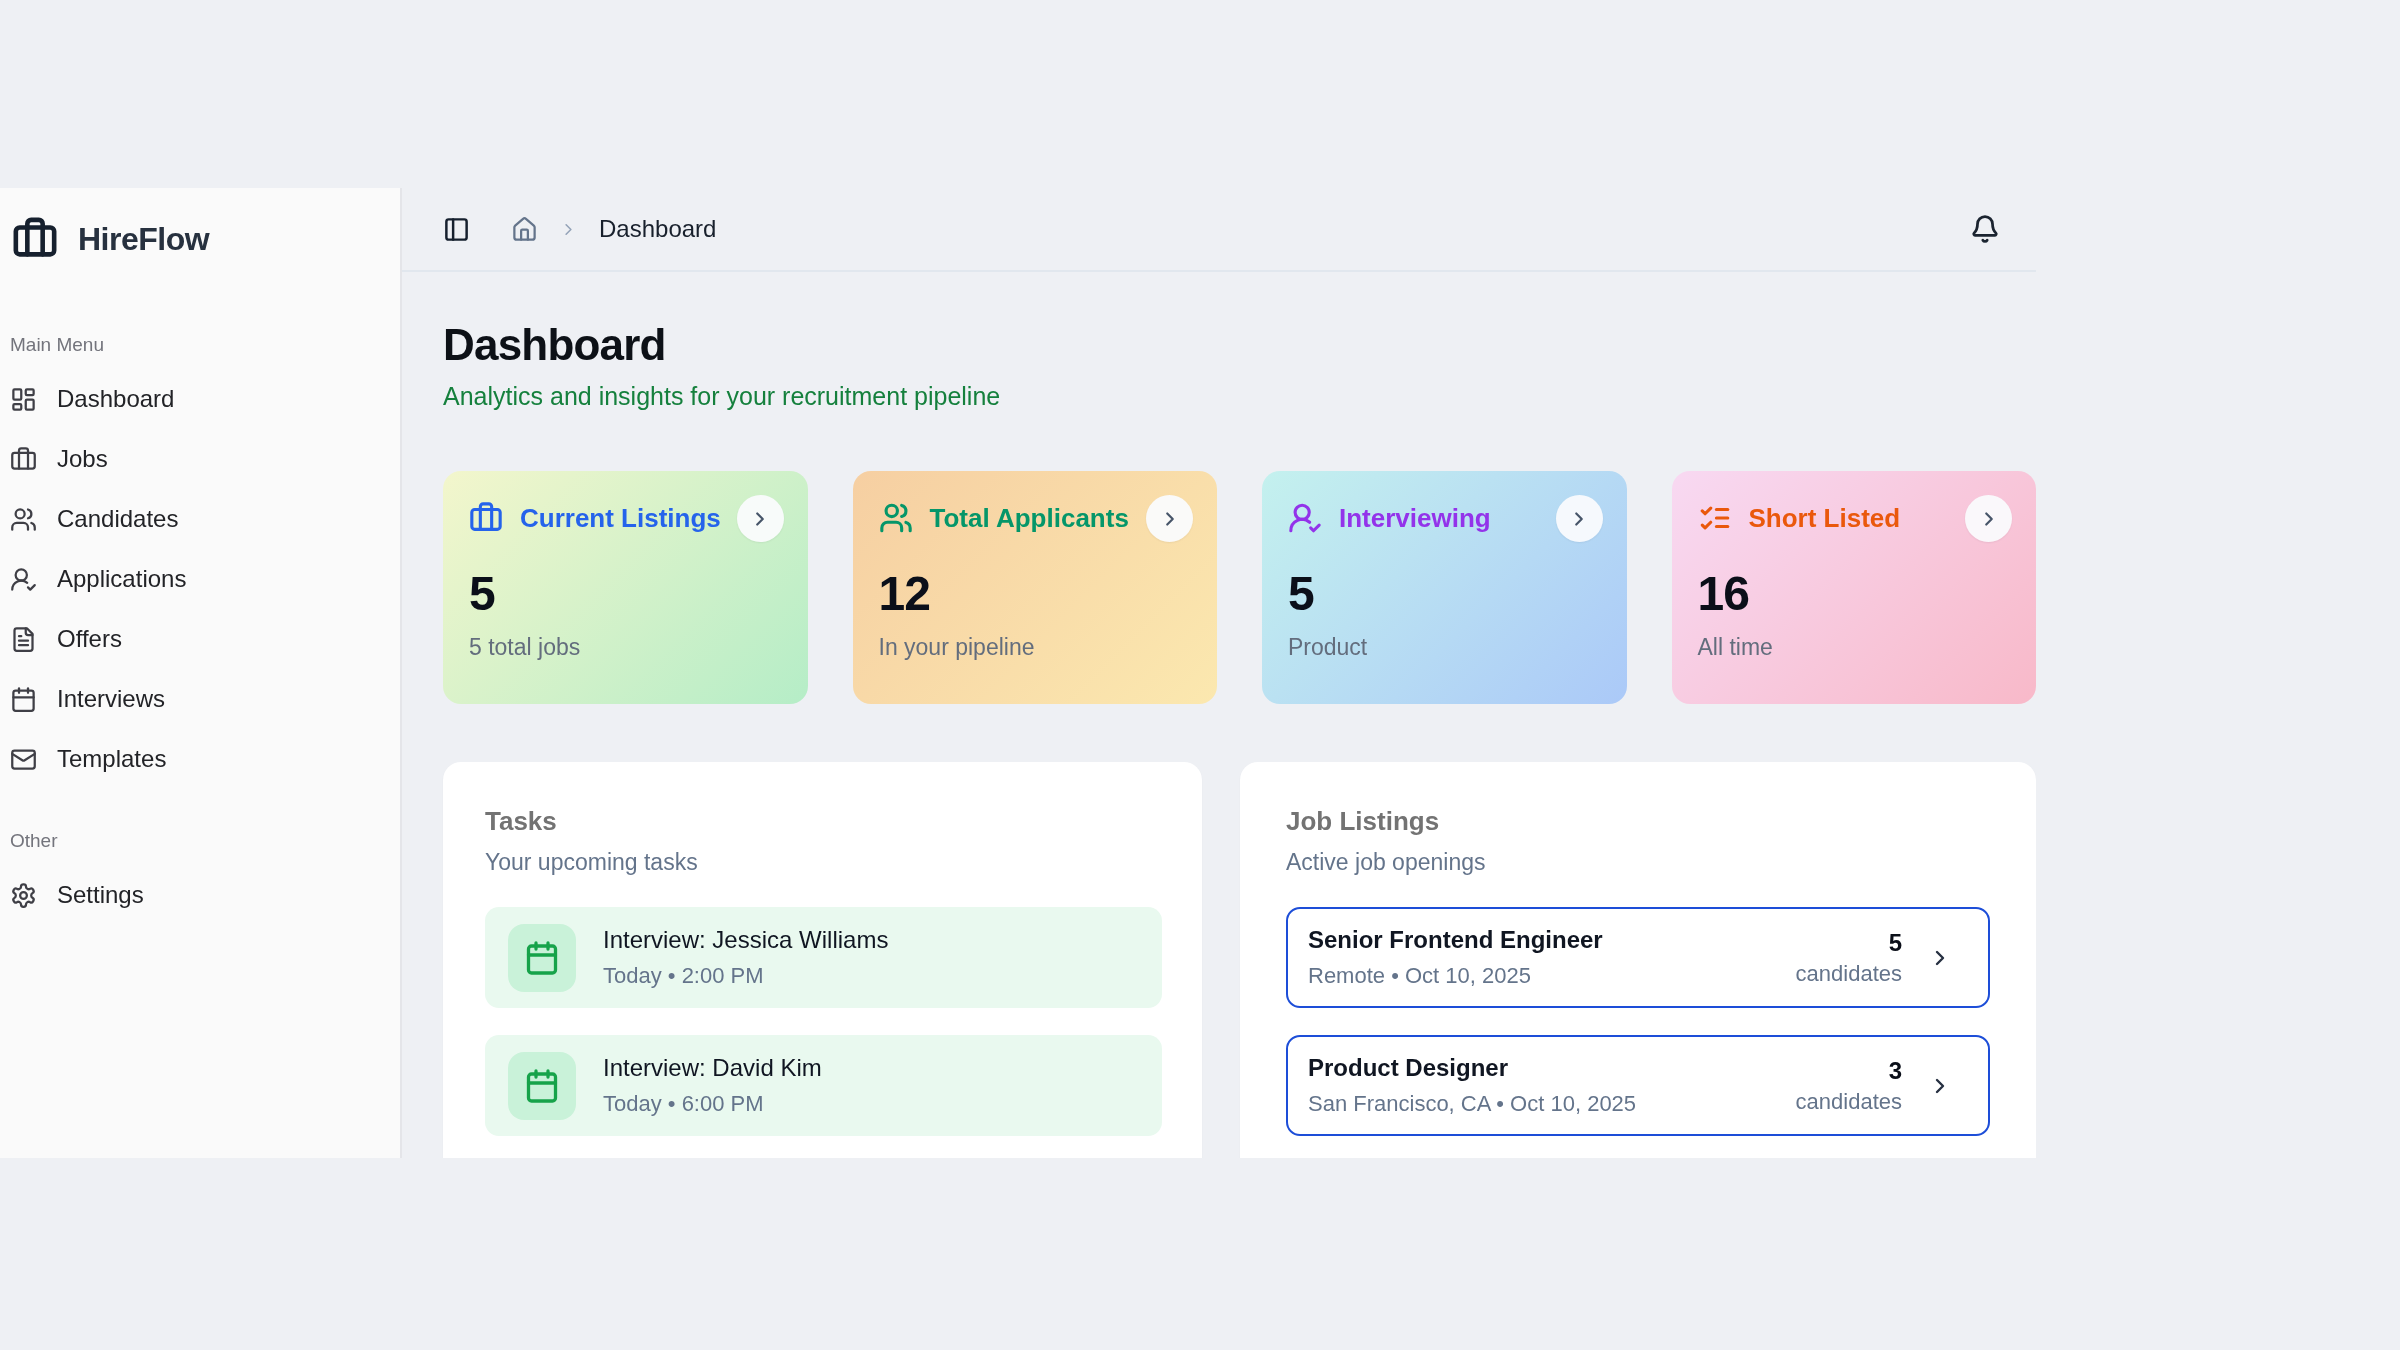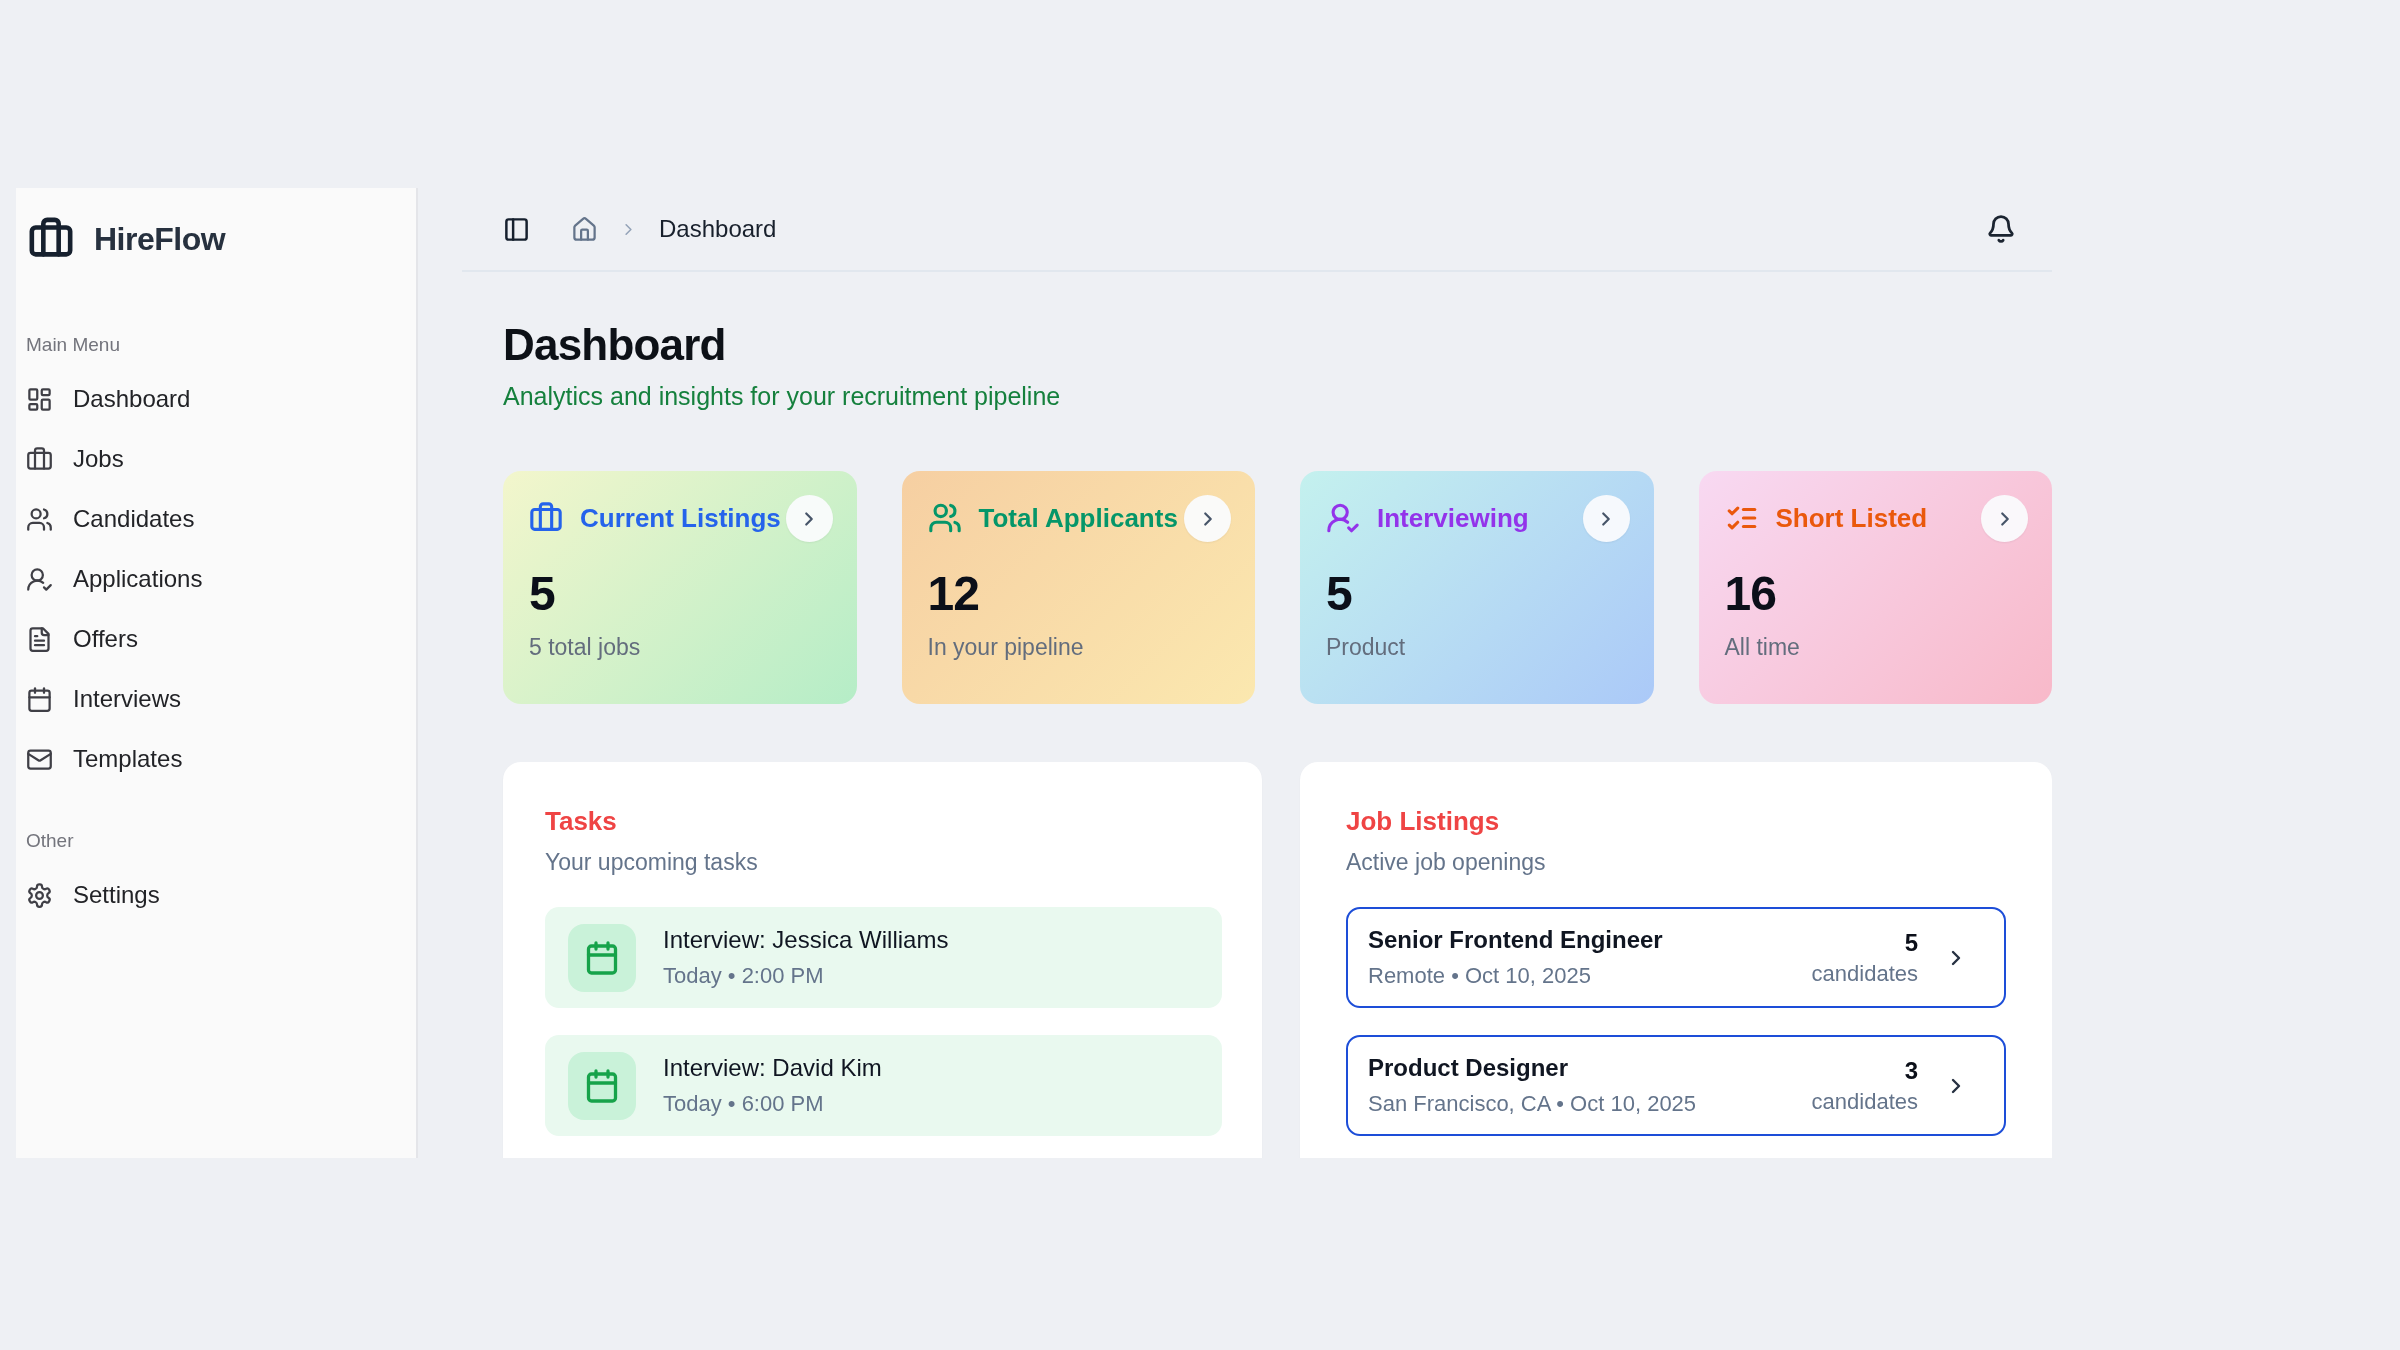--- a/index.html
+++ b/index.html
@@ -6,22 +6,22 @@
   body{
     width:2400px;height:1350px;overflow:hidden;
     background:#eef0f4;
     font-family:"Liberation Sans","DejaVu Sans",sans-serif;
     -webkit-font-smoothing:antialiased;
   }
   .canvas{position:relative;width:2400px;height:1350px;background:#eef0f4;overflow:hidden;}
 
   
   .app{
-    position:absolute;left:16px;top:188px;width:2036px;height:970px;
-    display:flex;overflow:hidden;gap:44px;
+    position:absolute;left:0;top:188px;width:2036px;height:970px;
+    display:flex;overflow:hidden;
   }
 
   
   .sidebar{
     width:402px;min-width:402px;box-sizing:border-box;
     background:#fafafa;border-right:2px solid #e4e5e9;
     padding:28px 14px 0 8px;
   }
   .brand{display:flex;align-items:center;gap:20px;padding-left:4px;}
   .brand .ic{color:#16202e;}
@@ -73,21 +73,21 @@
   }
   .stat-value{margin-top:31px;font-size:48px;font-weight:700;color:#0b0f19;letter-spacing:-1px;}
   .stat-caption{margin-top:13px;font-size:23px;color:#636d7d;}
 
   
   .bottom-row{display:flex;gap:38px;margin-top:58px;}
   .panel{
     background:#ffffff;border-radius:18px;box-sizing:border-box;height:420px;
     box-shadow:0 1px 2px rgba(15,23,42,0.04);
   }
-  .panel-title{font-size:26px;font-weight:700;color:#ef4444;}
+  .panel-title{font-size:26px;font-weight:700;color:#737373;}
   .panel-subtitle{margin-top:12px;font-size:23px;color:#64748b;}
 
   .tasks-panel{width:759px;min-width:759px;padding:44px 40px 0 42px;}
   .task-list{margin-top:31px;}
   .task-row{
     background:#e9f9ef;border-radius:14px;height:101px;display:flex;align-items:center;
     padding:0 24px 0 23px;margin-bottom:27px;cursor:pointer;
   }
   .task-chip{
     width:68px;height:68px;border-radius:16px;background:#c9f2d9;

